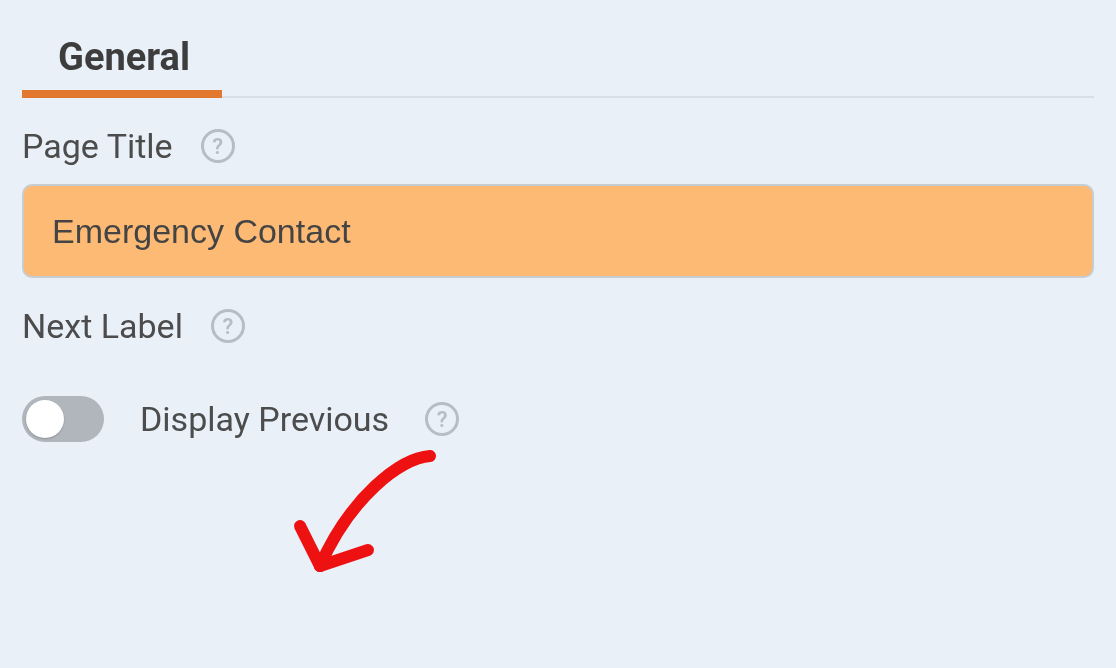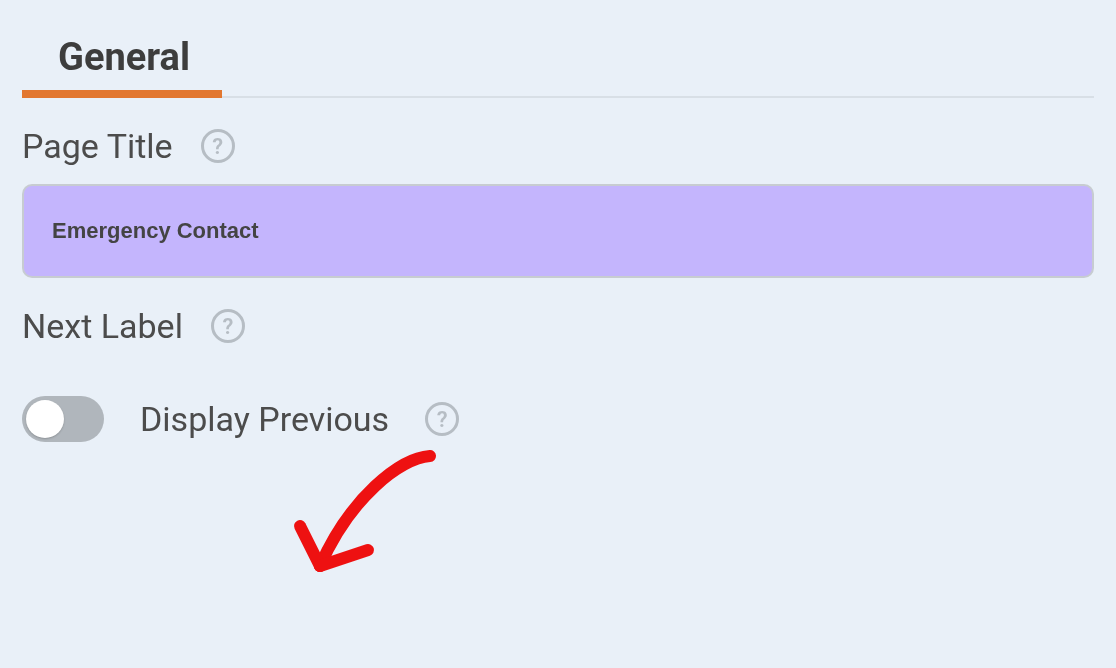--- a/index.html
+++ b/index.html
@@ -66,26 +66,25 @@
       font-size: 22px;
       font-weight: 600;
       cursor: pointer;
       user-select: none;
     }
     .text-input {
       width: 100%;
       height: 94px;
       border: 2px solid #c7ccd1;
       border-radius: 10px;
-      background: #c4b5fd;
-      font-size: 22px;
+      background: #fdba74;
+      font-size: 34px;
       color: #444;
       padding: 0 28px;
       outline: none;
-      font-weight: bold;
     }
     .field.next { }
     .toggle-row {
       display: flex;
       align-items: center;
       gap: 36px;
       margin-top: 50px;
     }
     .toggle {
       width: 82px;

